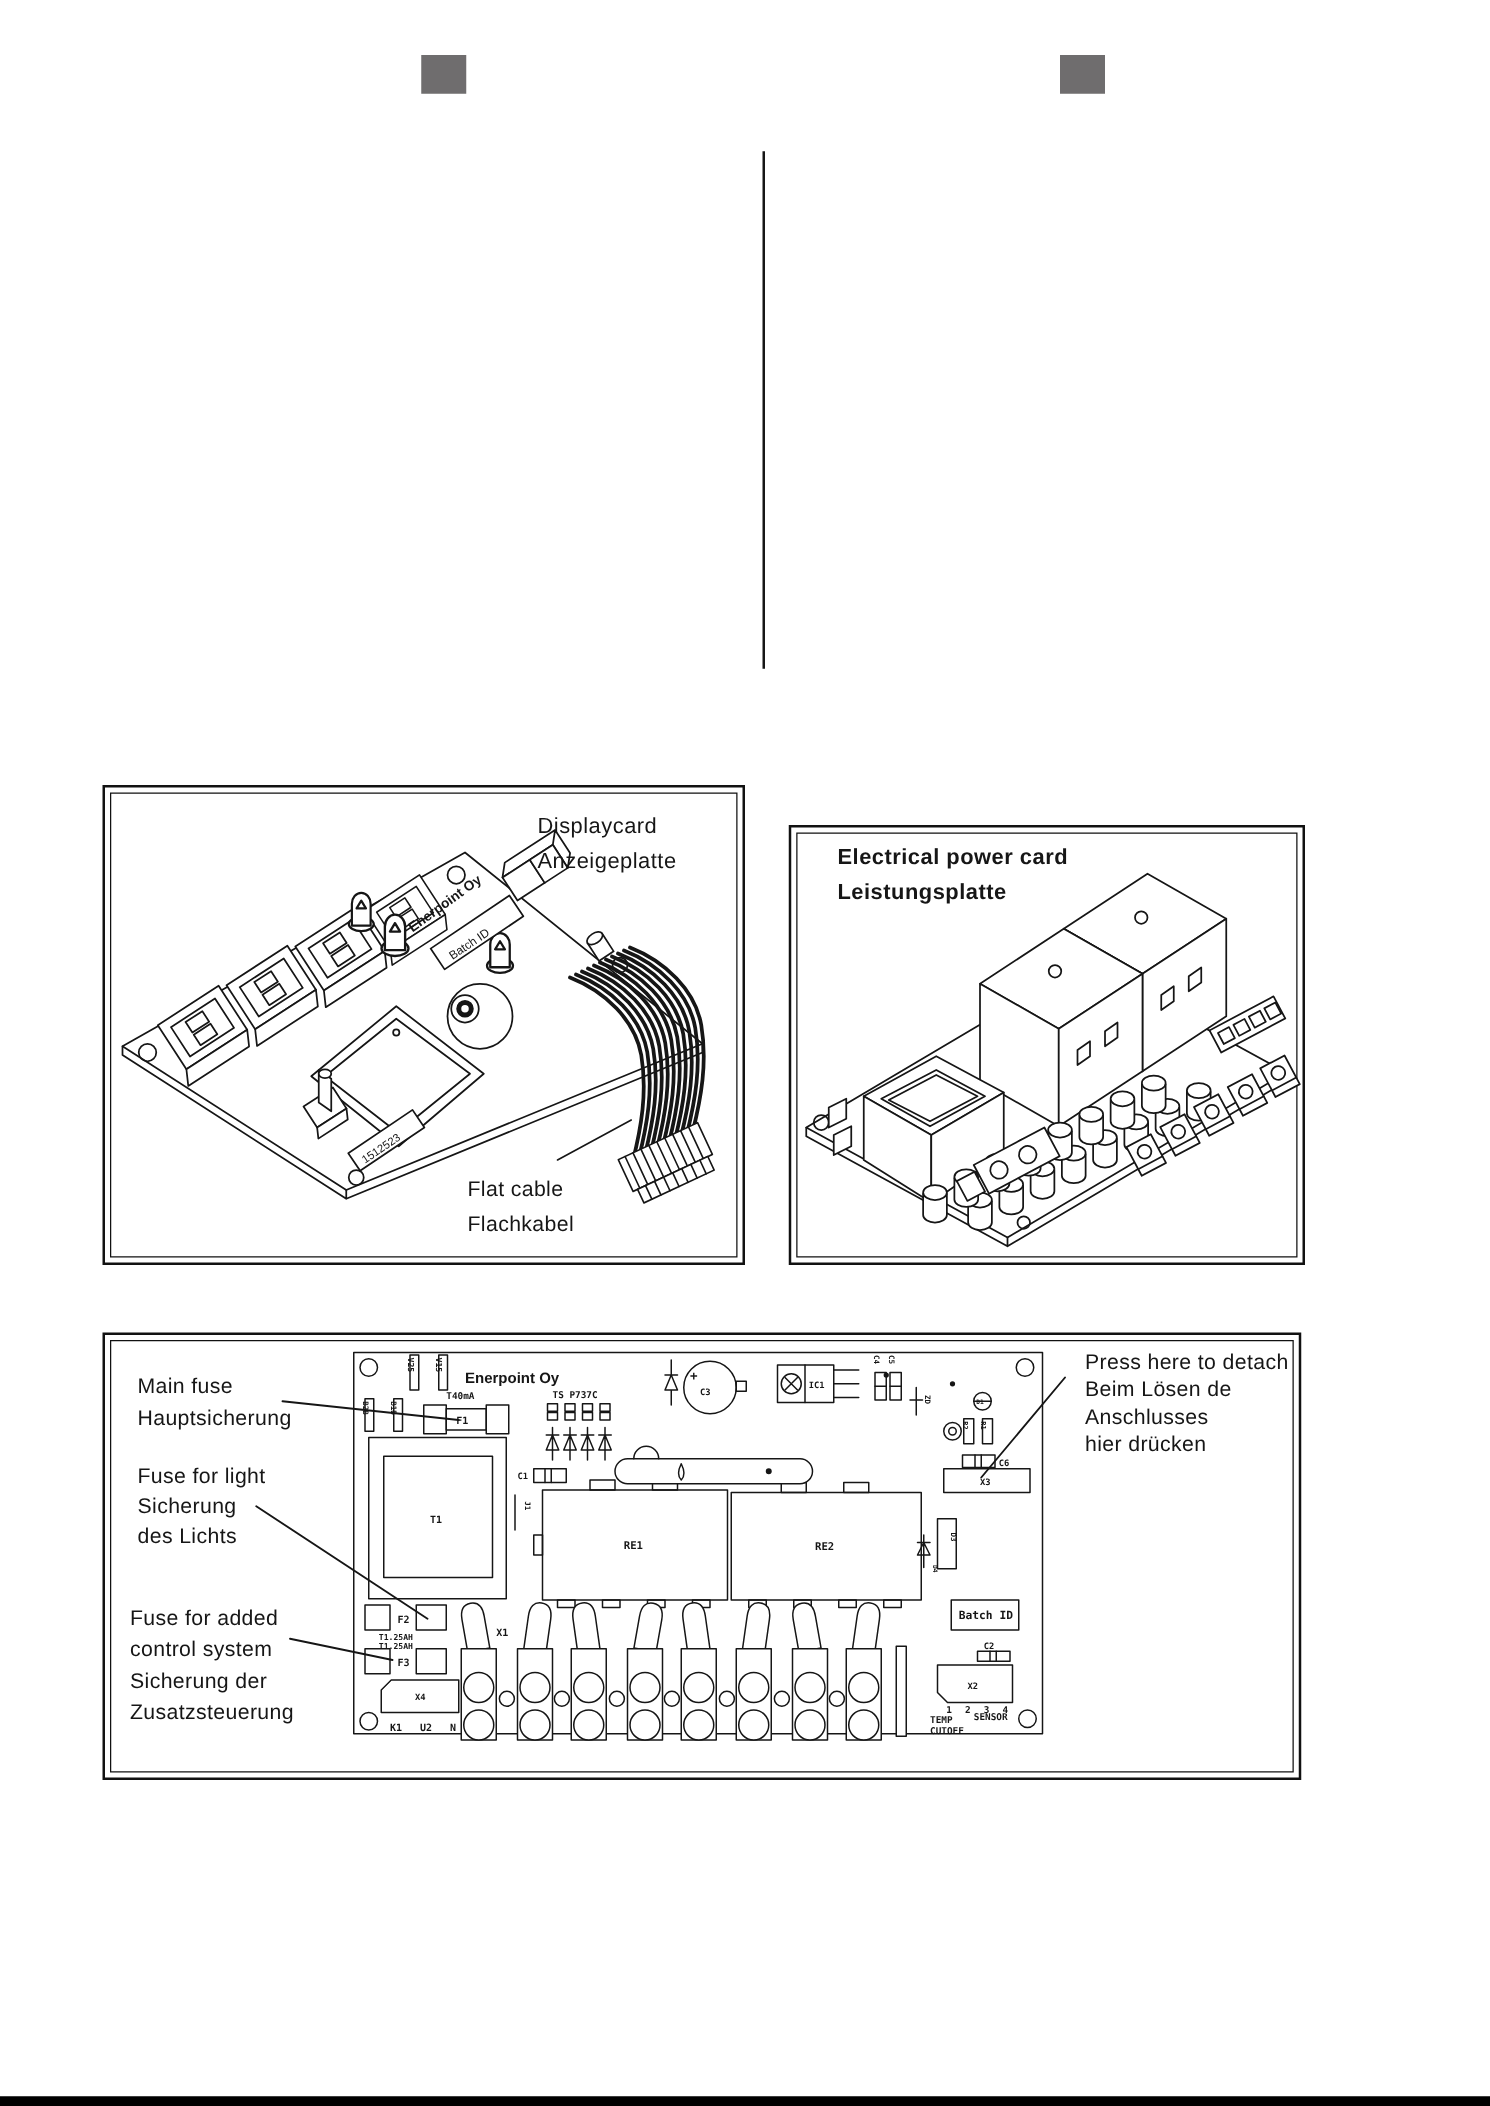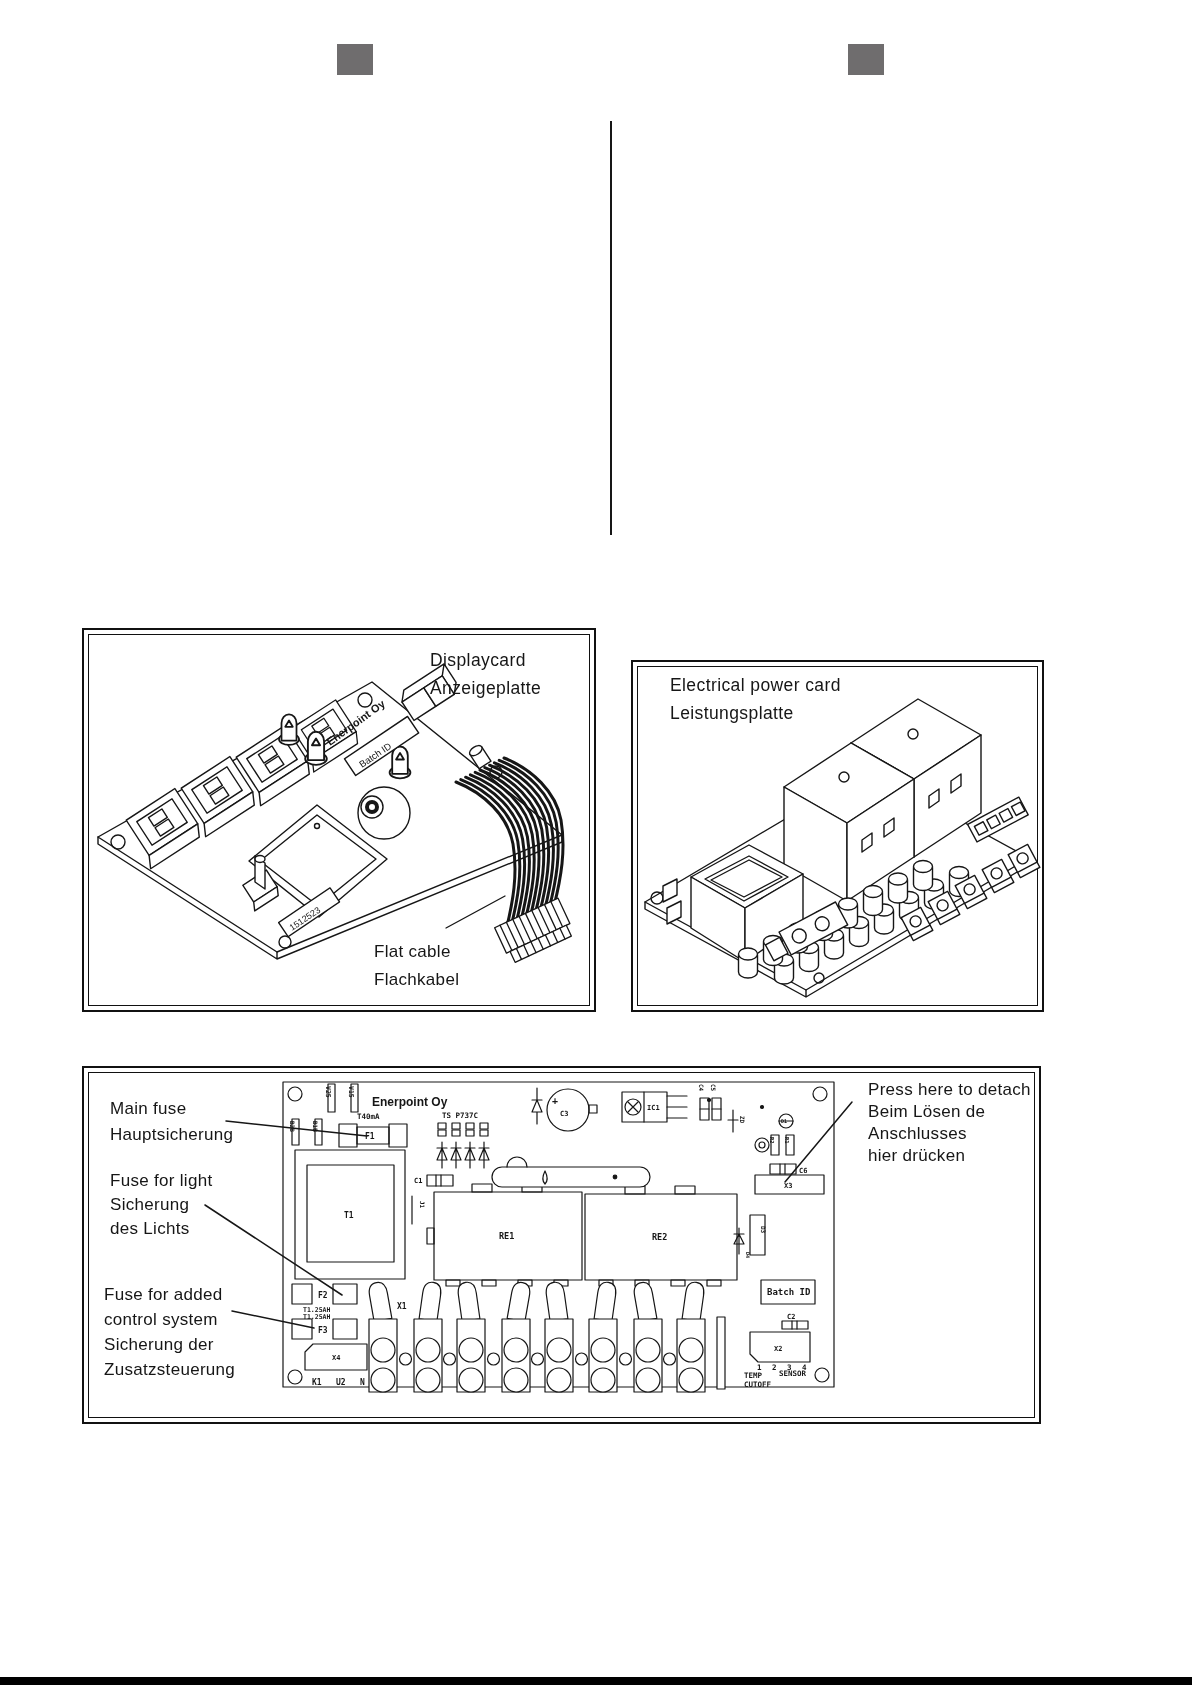--- a/index.html
+++ b/index.html
@@ -5,21 +5,21 @@
   html,body{margin:0;padding:0;background:#e8e8e8;}
   .page{position:relative;width:1192px;height:1685px;background:#ffffff;overflow:hidden;
         font-family:"Liberation Sans", sans-serif;color:#161616;}
   .marker{position:absolute;width:36px;height:31px;background:#6f6d6e;}
   #marker-left{left:337px;top:44px;}
   #marker-right{left:848px;top:44px;}
   .vdivider{position:absolute;left:610px;top:121px;width:2px;height:414px;background:#161616;}
   .panel{position:absolute;border:2.5px solid #111;background:#fff;}
   .panel-inner{position:absolute;inset:4px;border:1.5px solid #111;pointer-events:none;}
   #panel-display{left:82px;top:628px;width:510px;height:380px;}
-  #panel-power{left:631px;top:660px;width:409px;height:348px;}
+  #panel-power{left:631px;top:660px;width:409px;height:348px;font-weight:bold;}
   #panel-pcb{left:82px;top:1066px;width:955px;height:354px;}
   .panel svg{position:absolute;inset:0;width:100%;height:100%;}
   .footer-bar{position:absolute;left:0;top:1677px;width:1192px;height:8px;background:#000;}
   svg text{font-family:"Liberation Sans", sans-serif;fill:#161616;}
   svg text.ref{font-family:"DejaVu Sans Mono", monospace;font-weight:bold;}
   svg .art{stroke:#161616;fill:none;stroke-width:1.4;stroke-linejoin:round;stroke-linecap:round;}
   svg .art2{stroke:#161616;fill:none;stroke-width:1.2;stroke-linejoin:round;stroke-linecap:round;}
   .cap-title{font-size:17.5px;letter-spacing:.4px;}
   .callout{font-size:17px;letter-spacing:.3px;}
 </style>

